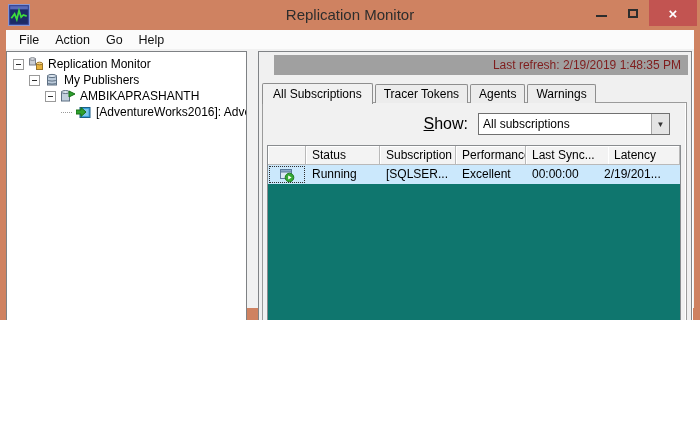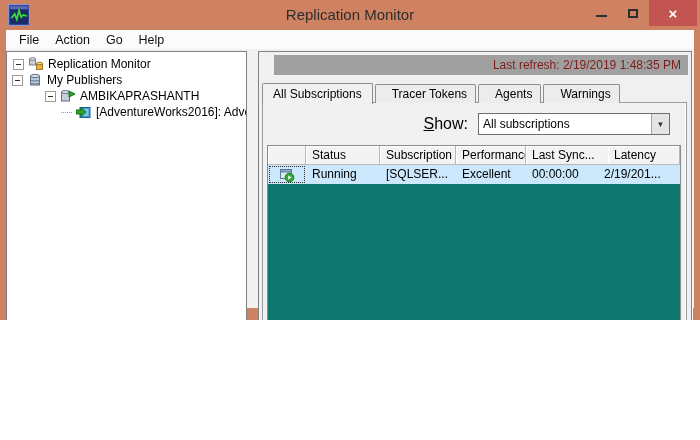--- a/index.html
+++ b/index.html
@@ -48,21 +48,21 @@
   .hscroll-btn.right { position:absolute; right:0; top:0; }
 
   
   .right-panel { position:absolute; left:252px; top:2px; width:434px; height:368px;
                  background:#f0f0f0; border:1px solid #808386; box-shadow:1px 1px 0 #ffffff; }
   .refresh-bar { position:absolute; left:3px; right:3px; top:3px; height:20px; background:#a0a0a0;
                  color:#7f1d1d; font-size:12px; line-height:20px; text-align:right; padding-right:7px;margin-left:12px; }
 
   .tabstrip { position:absolute; left:3px; top:30px; height:21px; display:flex; align-items:flex-end; z-index:2; }
   .tab { font-size:12px; color:#000; background:#ececec; border:1px solid #8e8e8e; border-bottom:none;
-         border-radius:2px 2px 0 0; padding:2px 8px 2px 16px; margin-right:2px; position:relative; top:0; }
+         border-radius:2px 2px 0 0; padding:2px 8px 2px 8px; margin-right:2px; position:relative; top:0; }
   .tab.active { background:#f1f1f1; padding:3px 10px 3px 10px; top:1px; z-index:3; }
 
   .tab-page { position:absolute; left:3px; right:4px; top:50px; bottom:4px; background:#f1f1f1;
               border:1px solid #9b9b9b; box-shadow:inset -1px -1px 0 #fff; }
 
   .show-row { position:absolute; top:10px; right:16px; display:flex; align-items:center; gap:10px; }
   .show-label { font-size:16px; color:#000; }
   .show-label .accel { text-decoration:underline; }
   .combo { width:192px; height:22px; background:#fff; border:1px solid #707070;
            display:flex; align-items:center; position:relative; }
@@ -131,21 +131,21 @@
             <span class="expand-box"></span>
             <svg class="tree-icon" viewBox="0 0 16 16">
               <rect x="1.5" y="3" width="6" height="6" fill="#c9cdd4" stroke="#7a7f88"></rect>
               <ellipse cx="4.5" cy="3" rx="3" ry="1.3" fill="#e4e7eb" stroke="#7a7f88"></ellipse>
               <rect x="8.5" y="7.5" width="6" height="6" fill="#e8b23c" stroke="#9a742a"></rect>
               <ellipse cx="11.5" cy="7.5" rx="3" ry="1.3" fill="#f4cf7e" stroke="#9a742a"></ellipse>
             </svg>
             <span class="tree-label">Replication Monitor</span>
           </div>
 
-          <div class="tree-row" style="padding-left:5px;">
+          <div class="tree-row" style="padding-left:22px;">
             <span class="expand-box"></span>
             <svg class="tree-icon" viewBox="0 0 16 16">
               <rect x="3.5" y="4" width="9" height="9" fill="#bccbdb" stroke="#5d6f82"></rect>
               <ellipse cx="8" cy="4" rx="4.5" ry="1.6" fill="#dbe5ef" stroke="#5d6f82"></ellipse>
               <path d="M3.5 7.5 a4.5 1.6 0 0 0 9 0" fill="none" stroke="#5d6f82"></path>
               <path d="M3.5 10.5 a4.5 1.6 0 0 0 9 0" fill="none" stroke="#5d6f82"></path>
             </svg>
             <span class="tree-label">My Publishers</span>
           </div>
 

